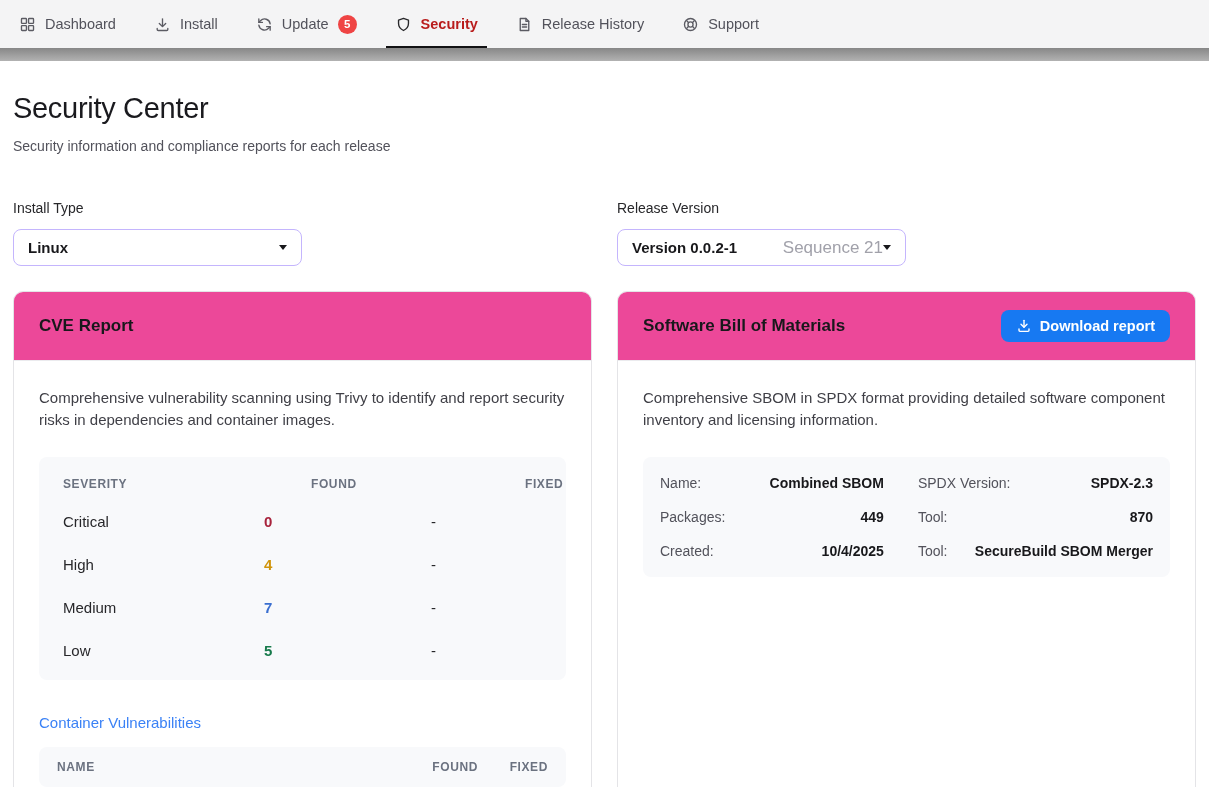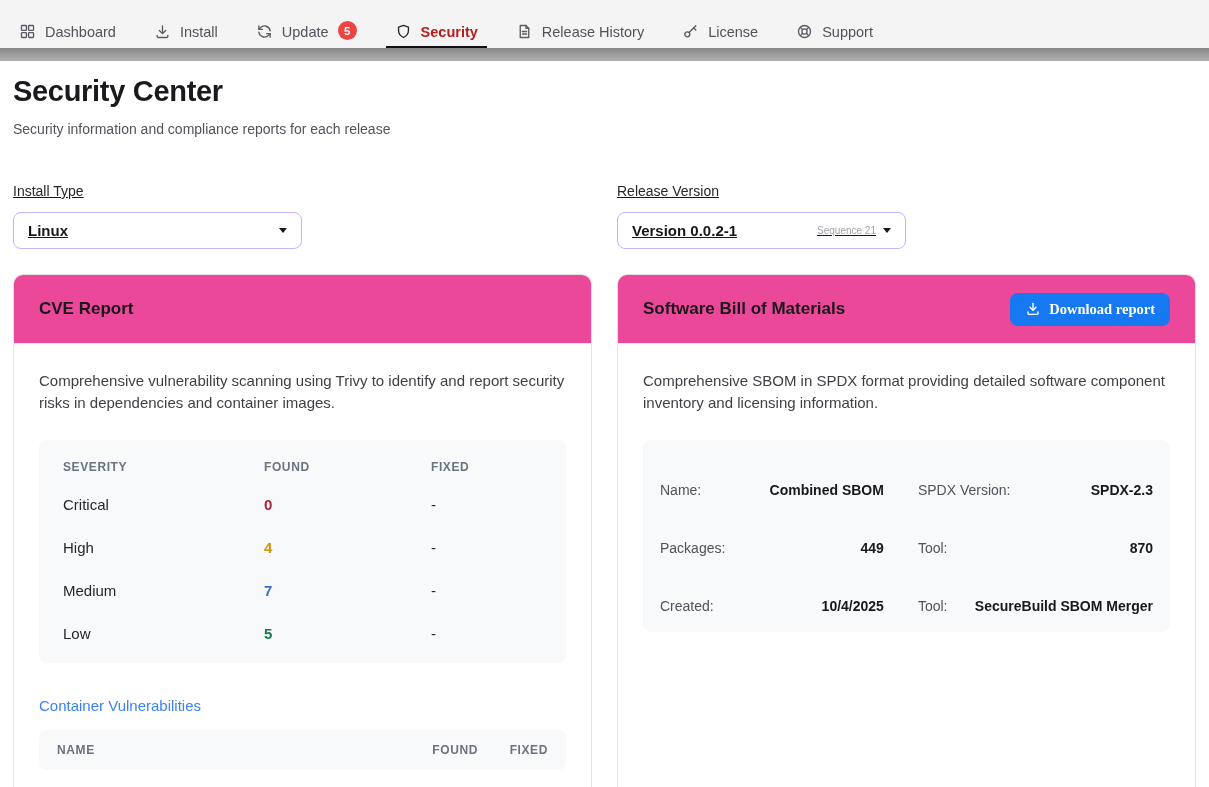--- a/index.html
+++ b/index.html
@@ -2,92 +2,92 @@
 <html><head>
 <meta charset="utf-8">
 <style>
   * { margin:0; padding:0; box-sizing:border-box; }
   html,body { width:1209px; height:787px; overflow:hidden; background:#ffffff;
     font-family:"Liberation Sans", sans-serif; color:#18181b; }
 
   
   .topnav { height:48px; background:#f4f4f5; display:flex; align-items:stretch;
     padding:0 6px; }
-  .nav-item { position:relative; display:flex; align-items:flex-end; gap:9px;
-    padding:8px 13px; margin-right:12px; font-size:14.5px; color:#52525b;
+  .nav-item { position:relative; display:flex; align-items:center; gap:9px;
+    padding:16px 13px; margin-right:12px; font-size:14.5px; color:#52525b;
     cursor:pointer; white-space:nowrap; }
   .nav-item .nicon { display:flex; align-items:center; color:#5b5b63; }
   .nav-item.active { color:#b91c1c; font-weight:600; }
   .nav-item.active .nicon { color:#27272a; }
   .nav-item.active::after { content:""; position:absolute; left:4px; right:4px;
     bottom:0; height:2.5px; background:#111113; }
   .badge { min-width:19px; height:19px; border-radius:10px; background:#ef4444;
     color:#fff; font-size:11.5px; font-weight:700; display:flex;
     align-items:center; justify-content:center; padding:0 5px; }
 
   .chrome-band { height:13px; background:linear-gradient(#878787,#b2b2b2); }
 
   
   .content { padding:0 13px; }
-  h1.page-title { margin-top:14px; font-size:29px; font-weight:700;
+  h1.page-title { margin-top:31px; font-size:29px; font-weight:400;
     letter-spacing:-0.3px; color:#1a1a1e; }
   .page-subtitle { margin-top:13px; font-size:14px; color:#52525b; }
 
   
   .filters { display:flex; gap:25px; margin-top:46px; }
-  .filter-col { flex:1;text-decoration:underline; }
+  .filter-col { flex:1; }
   .filter-label { font-size:14px; color:#27272a; margin-bottom:13px; }
   .select { width:289px; height:37px; background:#fff; border:1px solid #c4b5fd;
     border-radius:8px; display:flex; align-items:center; padding:0 14px;
     cursor:pointer; font-family:inherit; }
   .select .sel-value { font-size:15px; font-weight:700; color:#18181b; flex:1;
     text-align:left; }
-  .select .sel-hint { font-size:10px; color:#a1a1aa; margin-right:7px; }
+  .select .sel-hint { font-size:17px; color:#a1a1aa; }
   .caret { width:0; height:0; border-left:4.5px solid transparent;
     border-right:4.5px solid transparent; border-top:5.5px solid #18181b; }
 
   
   .cards { display:flex; gap:25px; margin-top:25px; align-items:stretch; }
   .card { flex:1; background:#fff; border:1px solid #e4e4e7; border-radius:10px;
     min-height:540px; overflow:hidden; display:flex; flex-direction:column; }
   .card-header { background:#ec4899; border-bottom:1px solid #ebebee;
     height:69px; display:flex; align-items:center; justify-content:space-between;
     padding:0 25px; flex-shrink:0; }
   .card-title { font-size:17px; font-weight:600; color:#18181b; }
   .card-body { padding:26px 25px; }
   .card-desc { font-size:15px; color:#3f3f46; line-height:1.45; max-width:530px; }
 
   
   .sev-table { margin-top:26px; background:#f8f9fb; border-radius:8px;
     padding:6px 0 8px; }
   .sev-row { display:grid; grid-template-columns:201px 167px 1fr;
     padding:13px 0 13px 24px; align-items:center; }
-  .sev-row.head { padding-top:14px; padding-bottom:9px; }
+  .sev-row.head { padding-top:14px; padding-bottom:9px;gap:47px; }
   .th { font-size:12px; font-weight:700; color:#6b7280; letter-spacing:0.6px; }
   .sev-name { font-size:15px; color:#27272a; }
   .sev-found { font-size:15px; font-weight:700; }
   .sev-fixed { font-size:15px; color:#27272a; }
 
   .cv-title { margin-top:34px; font-size:15px; font-weight:400; color:#3b82f6; }
   .cv-head { margin-top:16px; background:#f8f9fb; border-radius:8px;
     display:flex; align-items:center; padding:13px 18px; }
   .cv-head .th-name { flex:1; }
   .cv-head .th-found { width:47px; text-align:right; }
   .cv-head .th-fixed { width:70px; text-align:right; }
 
   
   .btn-primary { display:flex; align-items:center; gap:8px; background:#1779f2;
     border:none; border-radius:8px; color:#fff; font-size:14.5px; font-weight:600;
-    padding:8px 15px; cursor:pointer; font-family:Liberation Serif, serif; }
+    padding:8px 15px; cursor:pointer; font-family:Liberation Sans, sans-serif; }
   .sbom-details { margin-top:26px; background:#f8f9fb; border-radius:8px;
     padding:9px 17px; }
   .sbom-row { display:grid; grid-template-columns:1fr 1.05fr; column-gap:34px;
     padding:9px 0; }
   .pair { display:flex; align-items:center; justify-content:space-between;
-    gap:1px;margin-top:24px; }
+    gap:1px; }
   .sbom-label { font-size:14px; color:#52525b; white-space:nowrap; }
   .sbom-value { font-size:14px; font-weight:700; color:#18181b; text-align:right; }
 
   svg { display:block; }
 </style>
 </head>
 <body>
 
 <nav class="topnav">
   <div class="nav-item">
@@ -133,30 +133,20 @@
   </div>
   <div class="nav-item">
     <span class="nicon">
       <svg width="17" height="17" viewBox="0 0 24 24" fill="none" stroke="currentColor" stroke-width="1.9" stroke-linecap="round" stroke-linejoin="round">
           <path d="M6 3.5h8l4 4v13H6z"></path>
           <path d="M14 3.5v4h4"></path>
           <path d="M9 12h6M9 15.5h6"></path>
         </svg>
     </span>
     <span>Release History</span>
-  </div>
-  <div class="nav-item">
-    <span class="nicon">
-      <svg width="17" height="17" viewBox="0 0 24 24" fill="none" stroke="currentColor" stroke-width="1.9" stroke-linecap="round" stroke-linejoin="round">
-          <circle cx="7.5" cy="16" r="3.5"></circle>
-          <path d="M10 13.5 19.5 4"></path>
-          <path d="M16.5 7l3 3"></path>
-        </svg>
-    </span>
-    <span>License</span>
   </div>
   <div class="nav-item">
     <span class="nicon">
       <svg width="17" height="17" viewBox="0 0 24 24" fill="none" stroke="currentColor" stroke-width="1.9">
           <circle cx="12" cy="12" r="8.5"></circle>
           <circle cx="12" cy="12" r="3.6"></circle>
           <path d="M6.2 6.2l3.2 3.2M17.8 6.2l-3.2 3.2M6.2 17.8l3.2-3.2M17.8 17.8l-3.2-3.2"></path>
         </svg>
     </span>
     <span>Support</span>

